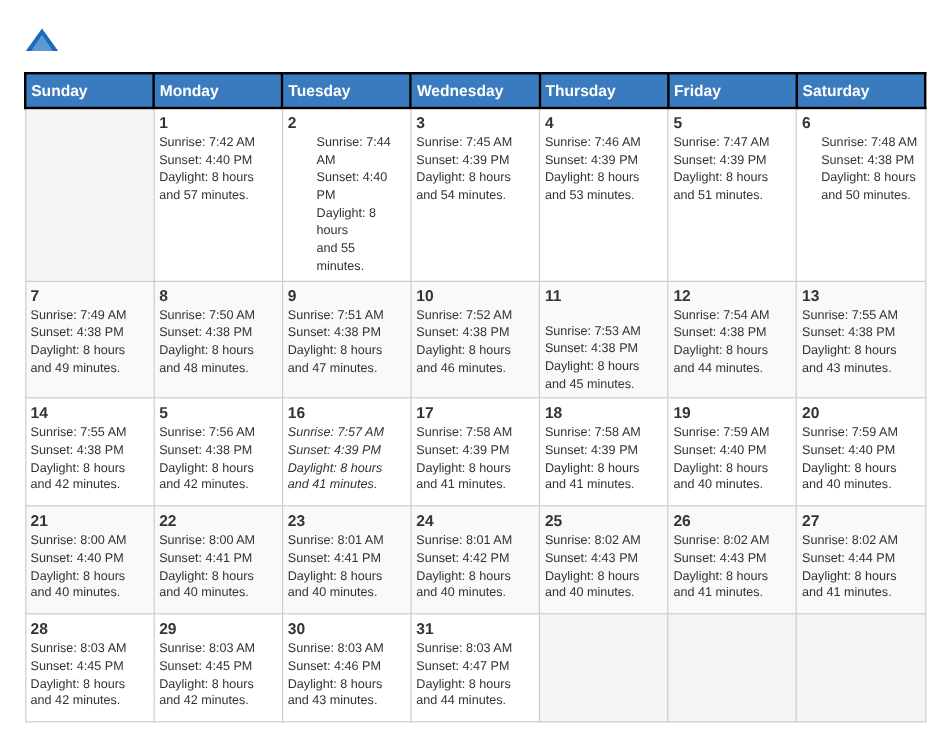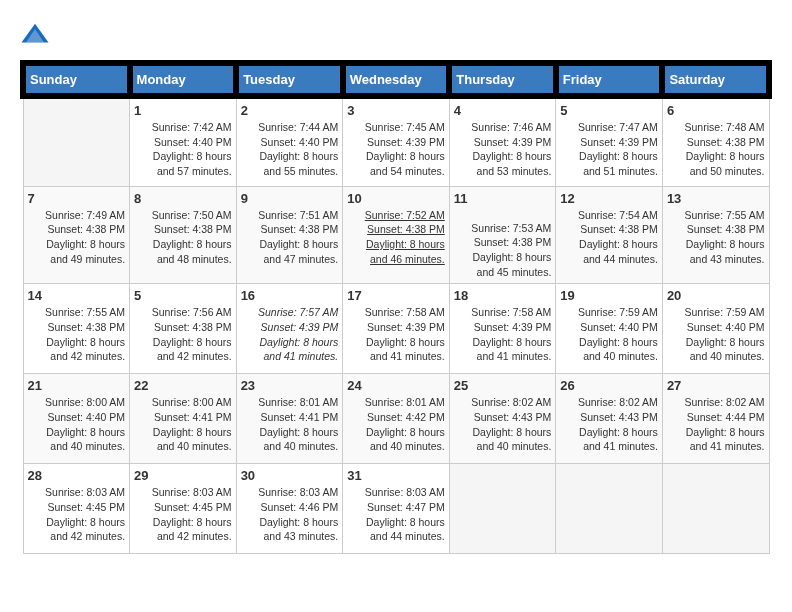--- a/index.html
+++ b/index.html
@@ -57,21 +57,21 @@
       border-collapse: collapse;
       font-size: 11px;
     }
     .calendar thead tr th {
       background-color: #3a7abf;
       color: #fff;
       padding: 6px 4px;
       text-align: left;
       font-size: 13px;
       font-weight: bold;
-      border: 6px solid #000000;
+      border: 2px solid #000000;
     }
     .calendar tbody tr td {
       border: 1px solid #ccc;
       vertical-align: top;
       padding: 4px;
       height: 90px;
       width: calc(100% / 7);
       background: #fff;
     }
     .calendar tbody tr:nth-child(even) td {
@@ -81,21 +81,20 @@
       font-size: 13px;
       font-weight: bold;
       color: #333;
       display: block;
       margin-bottom: 2px;
     }
     .day-info {
       font-size: 10.5px;
       color: #333;
       line-height: 1.4;
-      text-align: right;
     }
     .empty-cell {
       background: #f5f5f5 !important;
     }
   </style>
 </head>
 <body>
 
 <div class="header">
   <div class="logo">
@@ -131,21 +130,21 @@
         <td class="empty-cell"></td>
         <td>
           <span class="day-num">1</span>
           <div class="day-info" style="white-space: pre-line;">Sunrise: 7:42 AM
 Sunset: 4:40 PM
 Daylight: 8 hours
 and 57 minutes.</div>
         </td>
         <td>
           <span class="day-num">2</span>
-          <div class="day-info" style="white-space: pre-line;">Sunrise: 7:44 AM
+          <div class="day-info" style="white-space: pre-line; margin-left: 24px;">Sunrise: 7:44 AM
 Sunset: 4:40 PM
 Daylight: 8 hours
 and 55 minutes.</div>
         </td>
         <td>
           <span class="day-num">3</span>
           <div class="day-info" style="white-space: pre-line;">Sunrise: 7:45 AM
 Sunset: 4:39 PM
 Daylight: 8 hours
 and 54 minutes.</div>
@@ -189,21 +188,21 @@
         </td>
         <td>
           <span class="day-num">9</span>
           <div class="day-info" style="white-space: pre-line;">Sunrise: 7:51 AM
 Sunset: 4:38 PM
 Daylight: 8 hours
 and 47 minutes.</div>
         </td>
         <td>
           <span class="day-num">10</span>
-          <div class="day-info" style="white-space: pre-line; text-decoration: underline;">Sunrise: 7:52 AM
+          <div class="day-info" style="white-space: pre-line;">Sunrise: 7:52 AM
 Sunset: 4:38 PM
 Daylight: 8 hours
 and 46 minutes.</div>
         </td>
         <td>
           <span class="day-num">11</span>
           <div class="day-info" style="white-space: pre-line; margin-top: 15px;">Sunrise: 7:53 AM
 Sunset: 4:38 PM
 Daylight: 8 hours
 and 45 minutes.</div>

